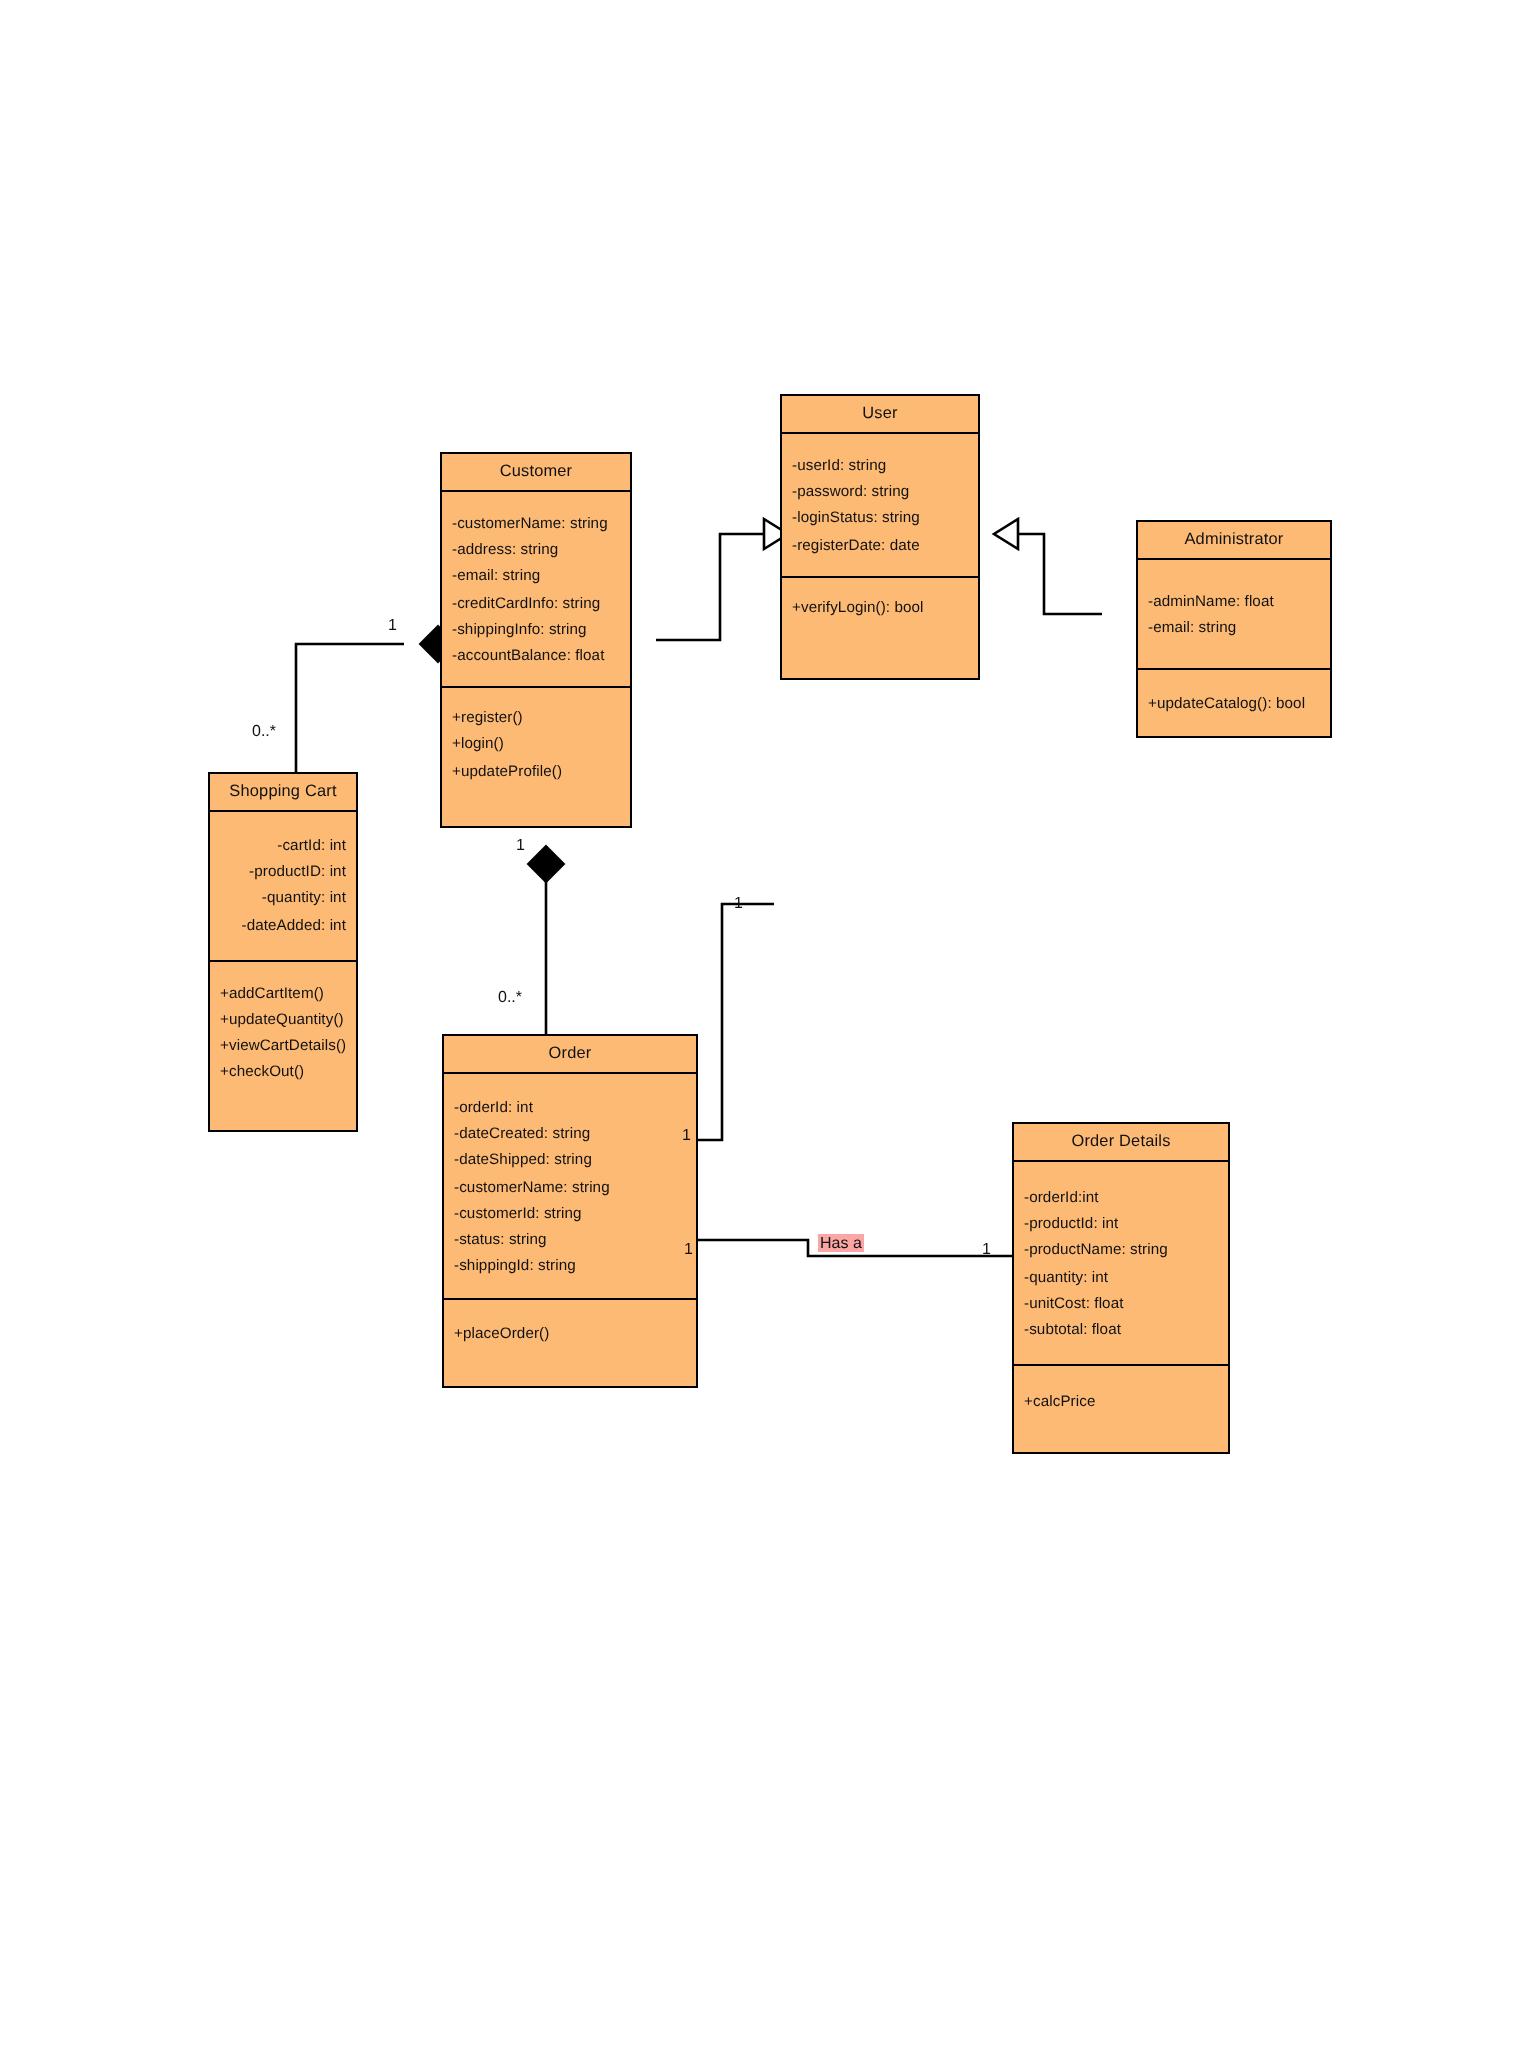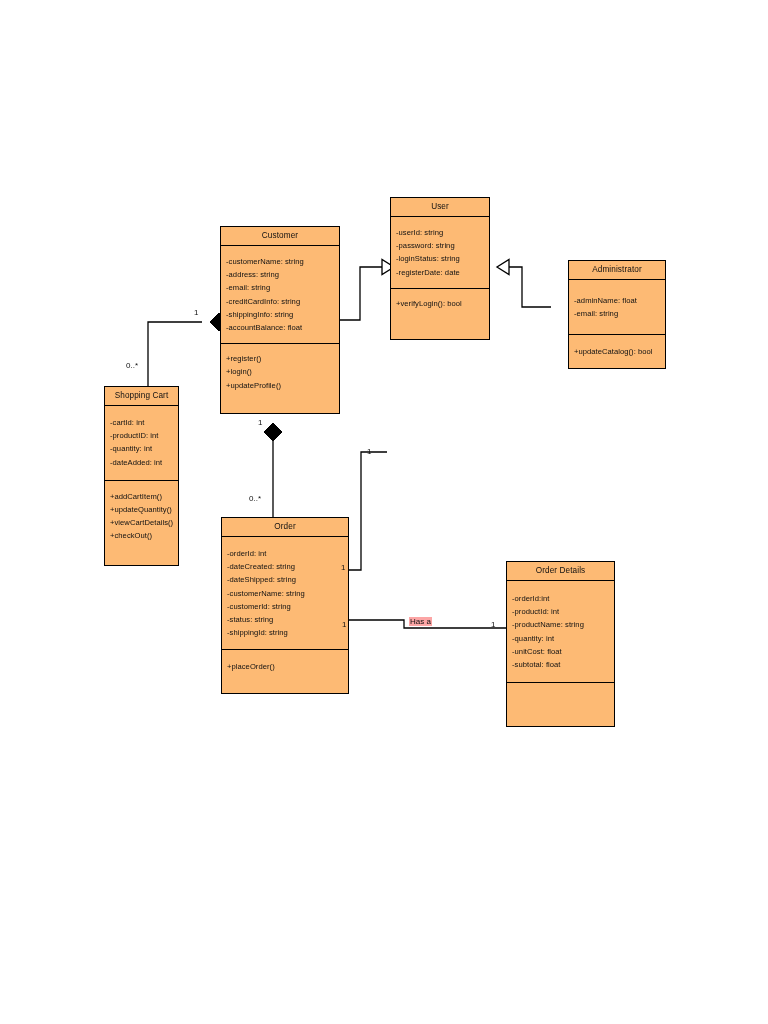--- a/index.html
+++ b/index.html
@@ -103,21 +103,21 @@
       <path d="M335,570 L361,570 L361,452 L387,452" fill="none" stroke="#000000" stroke-width="1.3"></path>
       <polygon points="326,570 335,561 344,570 335,579" fill="#000000" stroke="#000000" stroke-width="1"></polygon>
     </g>
 
     <g>
       <path d="M335,620 L404,620 L404,628 L506,628" fill="none" stroke="#000000" stroke-width="1.3"></path>
       <polygon points="326,620 335,611 344,620 335,629" fill="#000000" stroke="#000000" stroke-width="1"></polygon>
     </g>
   </svg>
 
-  <div class="uml-class" style="left:220px; top:226px; width:120px; height:188px;">
+  <div class="uml-class" style="left:220px; top:226px; width:96px; height:188px;">
     <div class="cls-title">Customer</div>
     <div class="cls-attrs">
       <div class="member">-customerName: string</div>
       <div class="member">-address: string</div>
       <div class="member">-email: string</div>
       <div class="member">-creditCardInfo: string</div>
       <div class="member">-shippingInfo: string</div>
       <div class="member">-accountBalance: float</div>
     </div>
     <div class="cls-ops">
@@ -146,21 +146,21 @@
       <div class="member">-adminName: float</div>
       <div class="member">-email: string</div>
     </div>
     <div class="cls-ops" style="padding-top:10px;">
       <div class="member">+updateCatalog(): bool</div>
     </div>
   </div>
 
   <div class="uml-class" style="left:104px; top:386px; width:75px; height:180px;">
     <div class="cls-title">Shopping Cart</div>
-    <div class="cls-attrs" style="padding-top:10px; padding-bottom:11px;">
+    <div class="cls-attrs" style="padding-top:10px; padding-bottom:11px;text-align:right;">
       <div class="member">-cartId: int</div>
       <div class="member">-productID: int</div>
       <div class="member">-quantity: int</div>
       <div class="member">-dateAdded: int</div>
     </div>
     <div class="cls-ops" style="padding-top:9px;">
       <div class="member">+addCartItem()</div>
       <div class="member">+updateQuantity()</div>
       <div class="member">+viewCartDetails()</div>
       <div class="member">+checkOut()</div>
@@ -187,20 +187,23 @@
   <div class="uml-class" style="left:506px; top:561px; width:109px; height:166px;">
     <div class="cls-title">Order Details</div>
     <div class="cls-attrs" style="padding-top:11px; padding-bottom:11px;">
       <div class="member">-orderId:int</div>
       <div class="member">-productId: int</div>
       <div class="member">-productName: string</div>
       <div class="member">-quantity: int</div>
       <div class="member">-unitCost: float</div>
       <div class="member">-subtotal: float</div>
     </div>
+    <div class="cls-ops" style="padding-top:11px;">
+      <div class="member">+calcPrice</div>
+    </div>
   </div>
 
   <div class="mult" style="left:194px; top:308px;">1</div>
   <div class="mult" style="left:126px; top:361px;">0..*</div>
   <div class="mult" style="left:258px; top:418px;">1</div>
   <div class="mult" style="left:249px; top:494px;">0..*</div>
   <div class="mult" style="left:367px; top:447px;">1</div>
   <div class="mult" style="left:341px; top:563px;">1</div>
   <div class="mult" style="left:342px; top:620px;">1</div>
   <div class="mult" style="left:491px; top:620px;">1</div>

